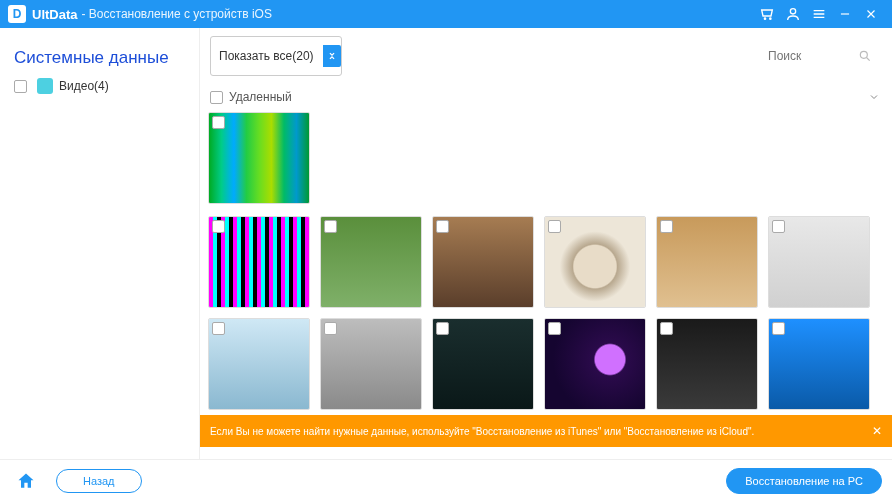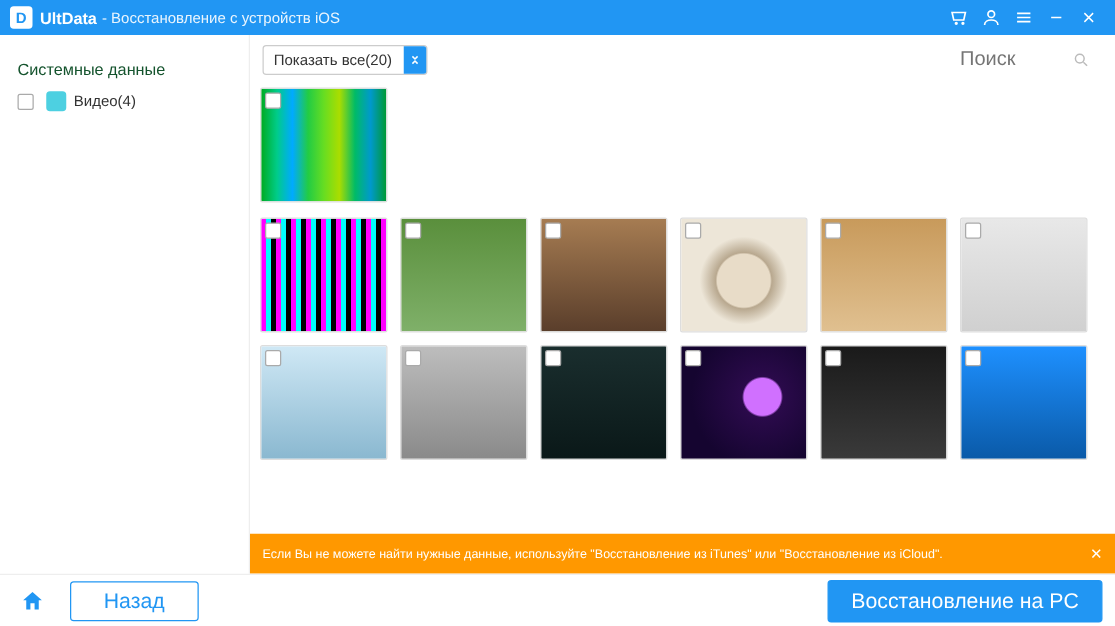--- a/index.html
+++ b/index.html
@@ -7,58 +7,58 @@
 .titlebar { height: 28px; background: #2196f3; display: flex; align-items: center; padding: 0 8px; color: #fff; font-size: 13px; }
 .titlebar .logo { width: 18px; height: 18px; background: #fff; border-radius: 3px; display: flex; align-items: center; justify-content: center; color: #2196f3; font-weight: bold; font-size: 12px; margin-right: 6px; }
 .titlebar .appname { font-weight: 600; }
 .titlebar .sub { opacity: .9; margin-left: 4px; font-size: 12px; }
 .titlebar .spacer { flex: 1; }
 .titlebar .tbtn { width: 26px; height: 26px; display: flex; align-items: center; justify-content: center; cursor: pointer; }
 .titlebar .tbtn svg { stroke: #fff; fill: none; }
 .main { flex: 1; display: flex; overflow: hidden; }
 .sidebar { width: 200px; border-right: 1px solid #eee; display: flex; flex-direction: column; padding-top: 8px; }
 .sel-all { display: flex; align-items: center; padding: 6px 14px; font-size: 13px; color: #333; }
-.cat-hdr { font-size: 13px; color: #14532d; padding: 12px 14px 6px; }
+.cat-hdr { font-size: 17px; color: #1d4ed8; padding: 12px 14px 6px; }
 .cat-item { display: flex; align-items: center; padding: 4px 14px; font-size: 12px; color: #333; cursor: pointer; }
 .cat-item .ic { width: 16px; height: 16px; border-radius: 3px; margin: 0 6px 0 4px; display: inline-block; }
 .cat-item .ic.photo { background: radial-gradient(circle at 40% 40%, #ff6b6b, #ffa94d 40%, #51cf66 60%, #339af0 80%); }
 .cat-item .ic.video { background: #4dd0e1; position: relative; }
 .chk { appearance: none; width: 13px; height: 13px; border: 1px solid #aaa; border-radius: 2px; margin-right: 6px; cursor: pointer; flex-shrink: 0; background:#fff;}
 .content { flex: 1; display: flex; flex-direction: column; overflow: hidden; position: relative; }
 .topbar { display: flex; align-items: center; padding: 8px 10px; gap: 8px; }
-.filter { display: flex; align-items: center; border: 1px solid #ccc; border-radius: 3px; height: 24px; min-width: 132px; }
+.filter { display: flex; align-items: center; border: 1px solid #ccc; border-radius: 3px; height: 40px; min-width: 132px; }
 .filter span { font-size: 12px; padding: 0 8px; color: #333; flex:1; }
 .filter .dd { width: 18px; height: 22px; background: #2196f3; display: flex; align-items: center; justify-content: center; border-radius: 0 2px 2px 0; }
 .search { margin-left: auto; display: flex; align-items: center; color: #bbb; font-size: 12px; padding-right: 10px; }
-.search input { border: none; outline: none; font-size: 16px; width: 90px; color: #888; }
+.search input { border: none; outline: none; font-size: 12px; width: 90px; color: #888; }
 .groups { flex: 1; overflow: auto; padding: 0 10px 0 8px; }
 .grp-hdr { display: flex; align-items: center; font-size: 12px; color: #555; padding: 6px 2px; }
 .grp-hdr .chev { margin-left: auto; }
 .thumbs { display: flex; flex-wrap: wrap; gap: 10px; padding: 2px 0 10px; }
 .thumb { width: 102px; height: 92px; border: 1px solid #ddd; border-radius: 2px; position: relative; background: #f8f8f8; overflow: hidden; cursor: pointer; }
 .thumb .tchk { position: absolute; top: 3px; left: 3px; z-index: 2; }
 .thumb .img { position: absolute; inset: 0; }
 .gradient-v { background: linear-gradient(90deg,#0a2,#0c8,#0af,#2c4,#6d2,#ad0,#0b6,#09c,#093); }
 .glitch { background: repeating-linear-gradient(90deg,#f0f 0 4px,#0ff 4px 8px,#000 8px 12px); }
 .cat-photo { background: linear-gradient(#5a8f3c,#7fb069); }
 .horses { background: linear-gradient(#a67c52,#5a3e2b); }
 .hedgehog { background: radial-gradient(circle at 50% 55%,#e8dcc8 30%,#b8a88f 32%,#ede6d8 50%); }
 .giraffe { background: linear-gradient(#c89a5b,#e0c090); }
 .fox { background: linear-gradient(#e8e8e8,#d0d0d0); }
 .penguins { background: linear-gradient(#cfe8f5,#8ab8d0); }
 .elephant { background: linear-gradient(#bdbdbd,#8a8a8a); }
 .forest { background: linear-gradient(#1a2e2e,#0a1818); }
 .planets { background: radial-gradient(circle at 65% 45%,#d070ff 18%,#2a0a4a 20%,#150530 70%); }
 .dove { background: linear-gradient(#1a1a1a,#3a3a3a); }
 .dolphin { background: linear-gradient(#1e90ff,#0a5aa8); }
-.banner { position: absolute; bottom: 0; left: 0; right: 0; height: 18px; background: #ff9800; color: #fff; font-size: 10px; display: flex; align-items: center; padding: 16px 10px; }
+.banner { position: absolute; bottom: 12px; left: 0; right: 0; height: 18px; background: #ff9800; color: #fff; font-size: 10px; display: flex; align-items: center; padding: 16px 10px; }
 .banner .bx { margin-left: auto; cursor: pointer; font-size: 12px; }
 .footer { height: 42px; border-top: 1px solid #eee; display: flex; align-items: center; padding: 0 10px; }
 .home { width: 32px; height: 28px; display: flex; align-items: center; justify-content: center; cursor: pointer; }
-.btn { border: 1px solid #2196f3; color: #2196f3; background: #fff; padding: 5px 26px; border-radius: 3px; font-size: 17px; cursor: pointer; margin-left: 14px; }
+.btn { border: 1px solid #2196f3; color: #2196f3; background: #fff; padding: 5px 26px; border-radius: 13px; font-size: 11px; cursor: pointer; margin-left: 14px; }
 .btn.primary { background: #2196f3; color: #fff; margin-left: auto; padding: 6px 18px; }
 svg { display: block; }
 </style>
 </head>
 <body>
 
 <div class="titlebar">
   <div class="logo">D</div>
   <span class="appname">UltData</span>
   <span class="sub">-  Восстановление с устройств iOS</span>
@@ -116,20 +116,29 @@
       </div>
       <div class="search">
         <input placeholder="Поиск" style="">
         <svg width="14" height="14" viewBox="0 0 24 24" stroke="#bbb" fill="none" stroke-width="2">
             <circle cx="10" cy="10" r="6"></circle>
             <path d="M20 20l-5-5"></path>
           </svg>
       </div>
     </div>
     <div class="groups" id="groups">
+        <div class="grp-hdr">
+          <input type="checkbox" class="chk" style="">
+          <span>Удаленный</span>
+          <span class="chev">
+            <svg width="12" height="12" viewBox="0 0 24 24" stroke="#888" fill="none" stroke-width="2">
+              <path d="M6 9l6 6 6-6"></path>
+            </svg>
+          </span>
+        </div>
         <div class="thumbs">
           <div class="thumb">
             <input type="checkbox" class="chk tchk" style="">
             <div class="img gradient-v"></div>
           </div>
         </div>
         <div class="thumbs">
           <div class="thumb">
             <input type="checkbox" class="chk tchk" style="">
             <div class="img glitch"></div>

